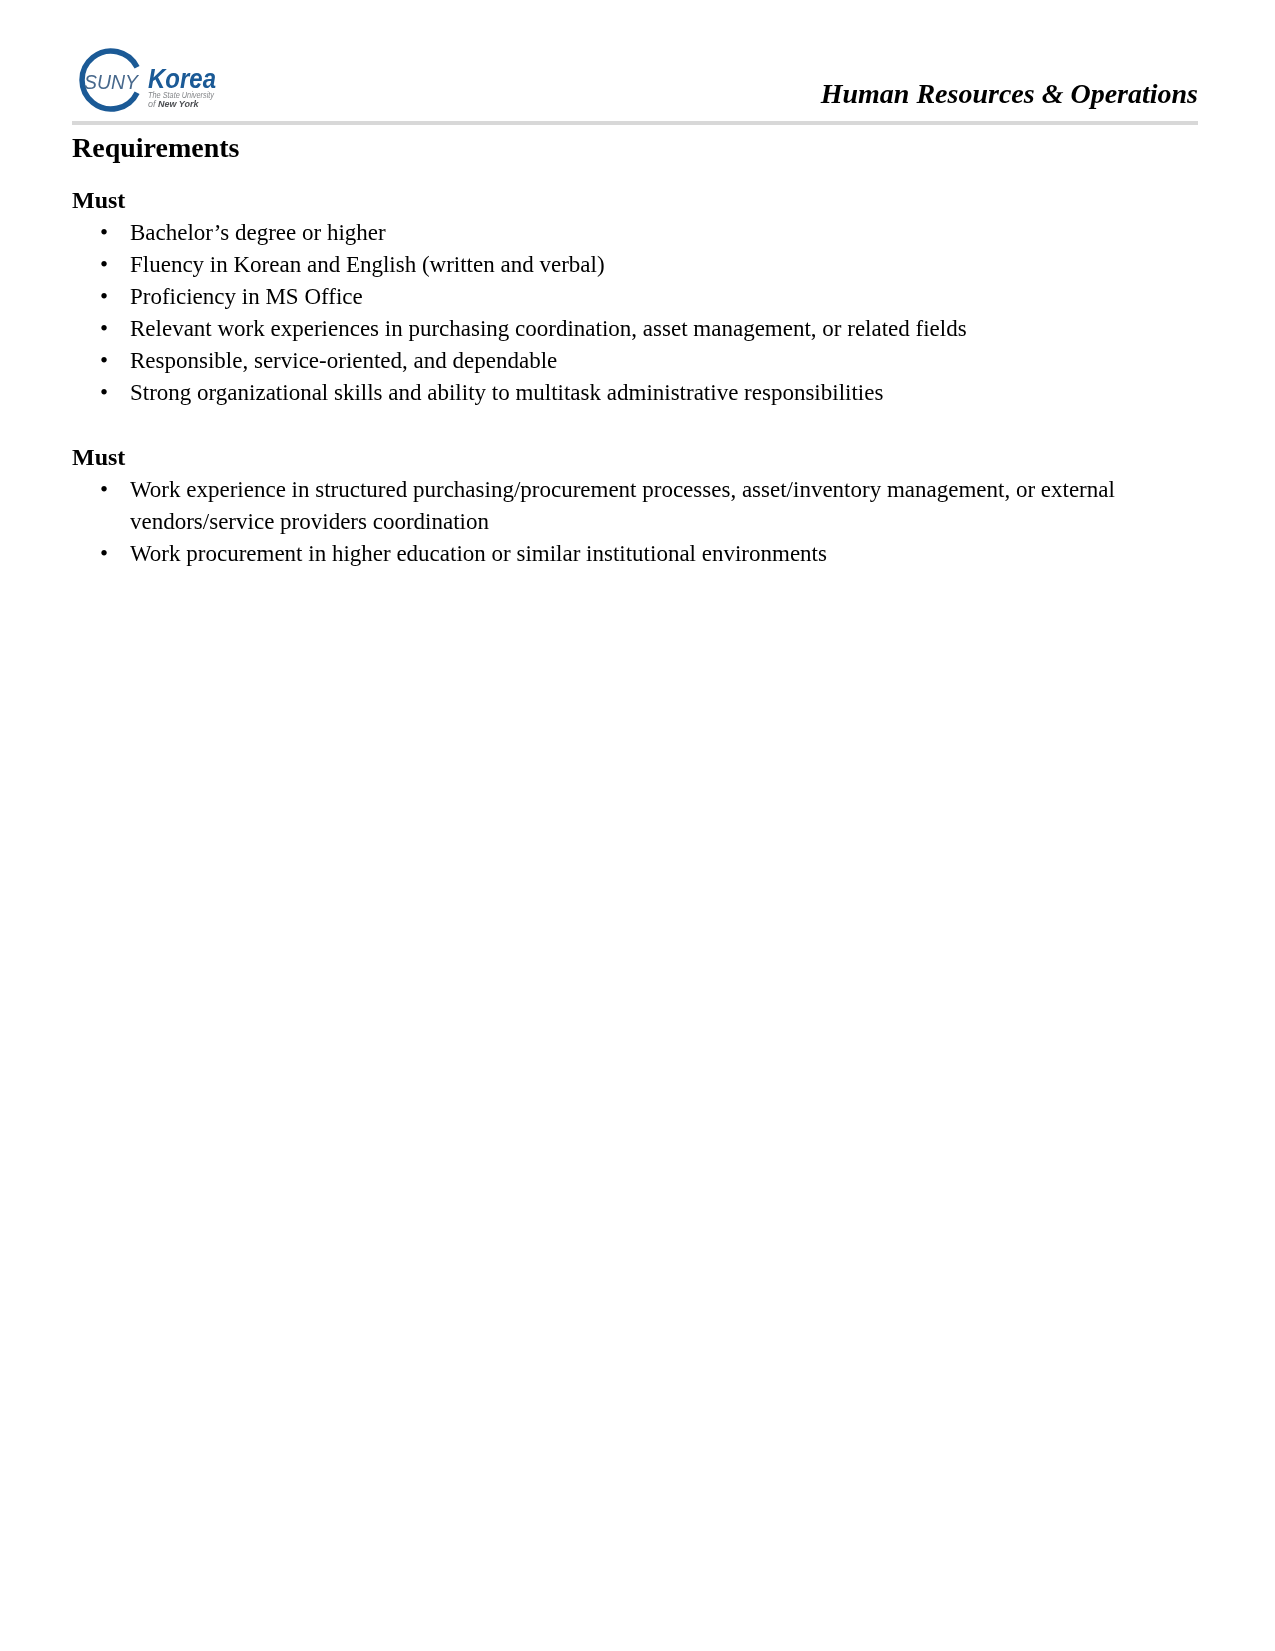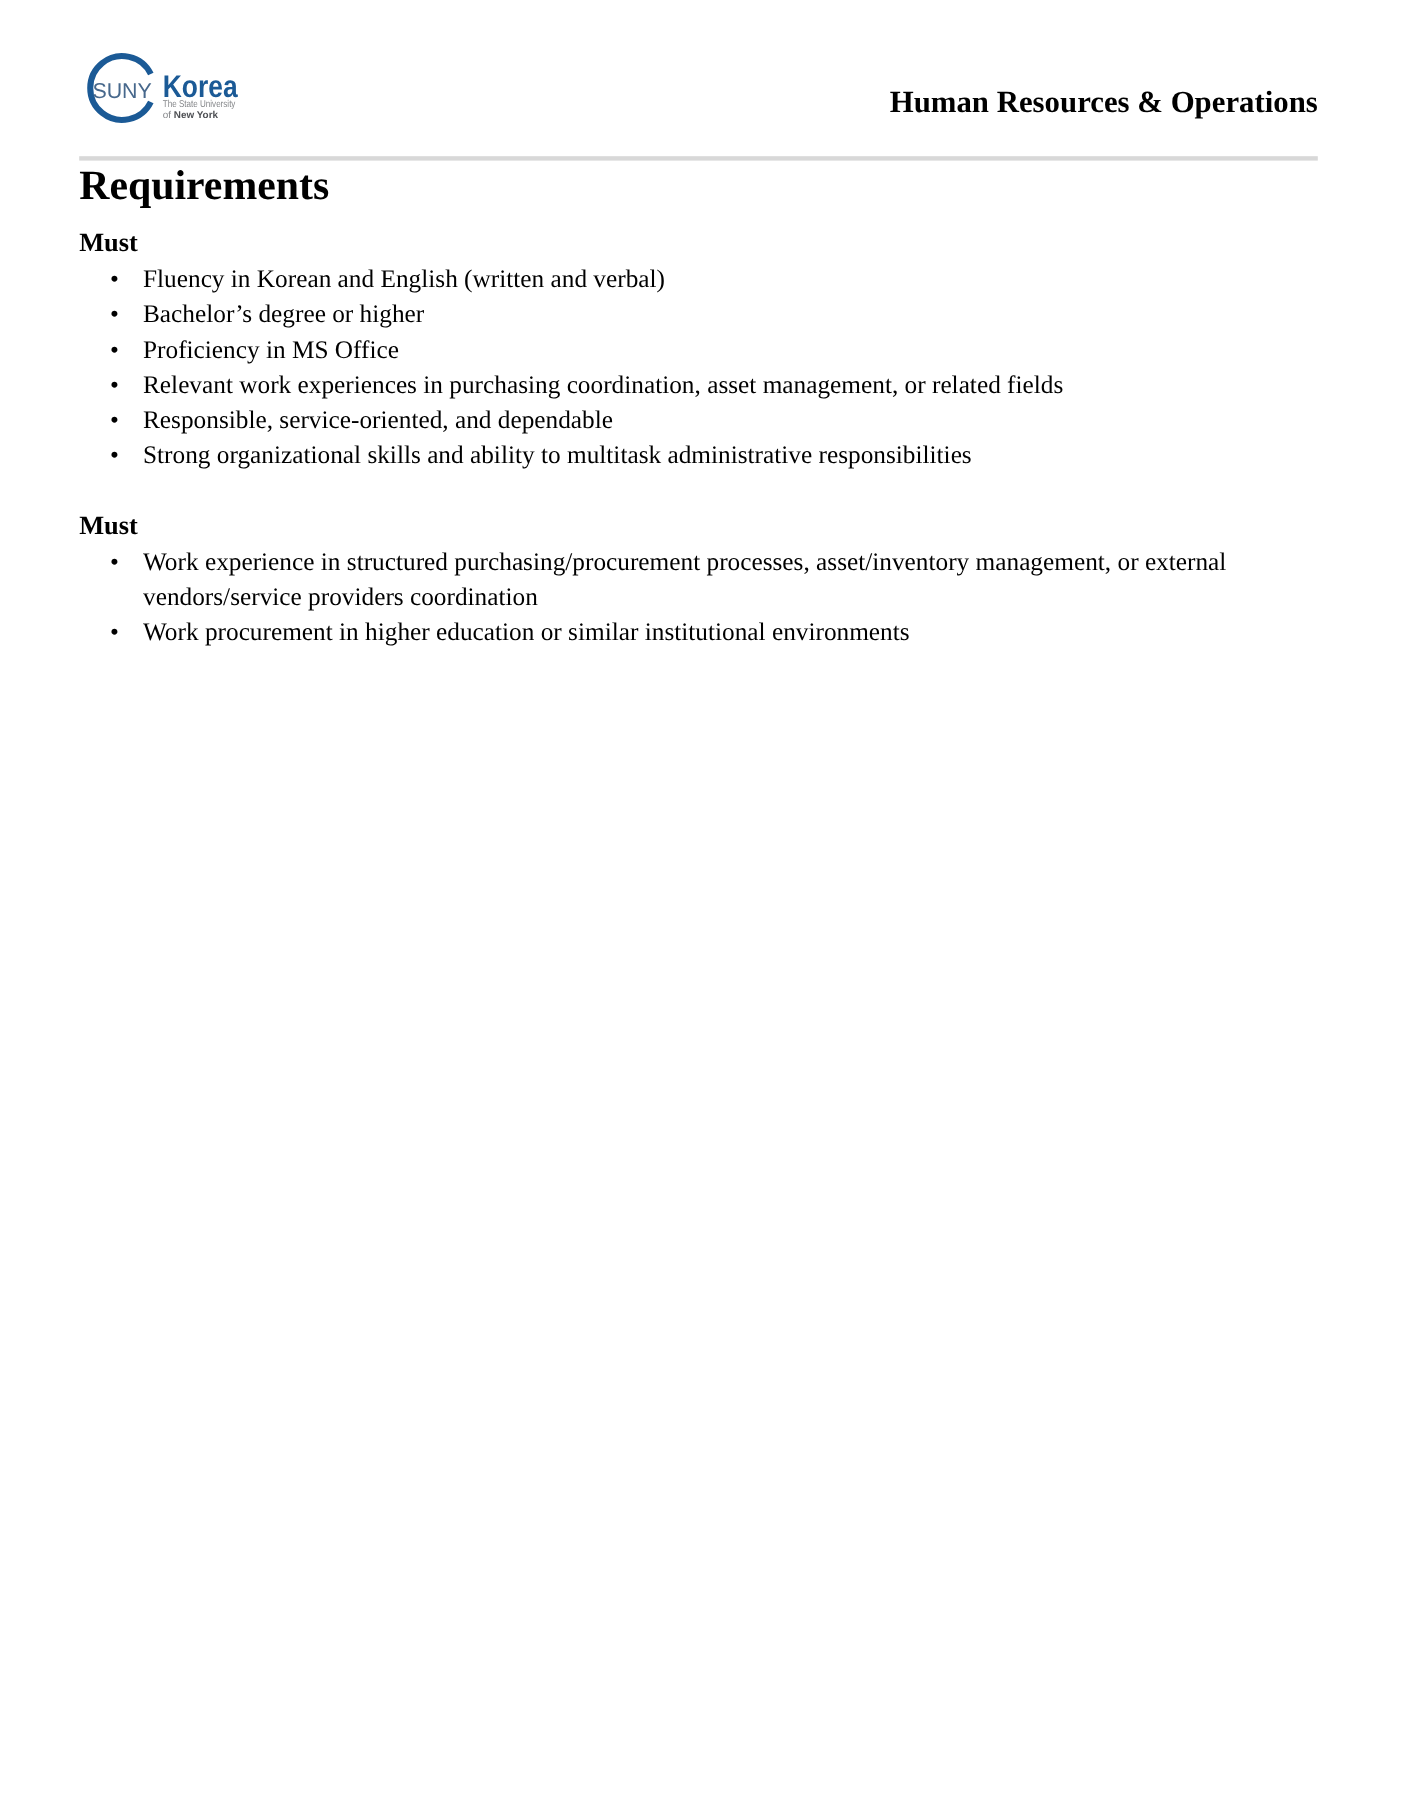--- a/index.html
+++ b/index.html
@@ -10,21 +10,22 @@
     margin: 0 auto;
     background: #ffffff;
     color: #000000;
     font-family: "Liberation Serif", serif;
     box-sizing: border-box;
     padding: 0 77px 0 72px;
     overflow: hidden;
   }
   .page-header {
     position: relative;
-    height: 146px;
+    height: 125px;
+    font-style: italic;
   }
   .logo {
     position: absolute;
     left: 0;
     top: 44px;
     width: 160px;
     height: 72px;
   }
   .dept-title {
     position: absolute;
@@ -40,21 +41,21 @@
     left: 0;
     right: 0;
     bottom: 0;
     height: 4px;
     background: #d8d8d8;
     border: none;
     margin: 0;
   }
   h1.doc-title {
     margin: 2px 0 16px 0;
-    font-size: 38px;
+    font-size: 28px;
     line-height: 42px;
     font-weight: bold;
   }
   h2.section-heading {
     font-size: 24px;
     line-height: 30px;
     font-weight: bold;
     margin: 0;
   }
   .section-must h2.section-heading { margin-top: 2px; }
@@ -96,22 +97,22 @@
     <div class="dept-title">Human Resources &amp; Operations</div>
 
     <hr class="rule">
   </header>
 
   <h1 class="doc-title">Requirements</h1>
 
   <section class="section-must">
     <h2 class="section-heading">Must</h2>
     <ul class="req-list">
+      <li>Bachelor’s degree or higher</li>
       <li>Fluency in Korean and English (written and verbal)</li>
-      <li>Bachelor’s degree or higher</li>
       <li>Proficiency in MS Office</li>
       <li>Relevant work experiences in purchasing coordination, asset management, or related fields</li>
       <li>Responsible, service-oriented, and dependable</li>
       <li>Strong organizational skills and ability to multitask administrative responsibilities</li>
     </ul>
   </section>
 
   <section class="section-plus">
     <h2 class="section-heading">Must</h2>
     <ul class="req-list">

